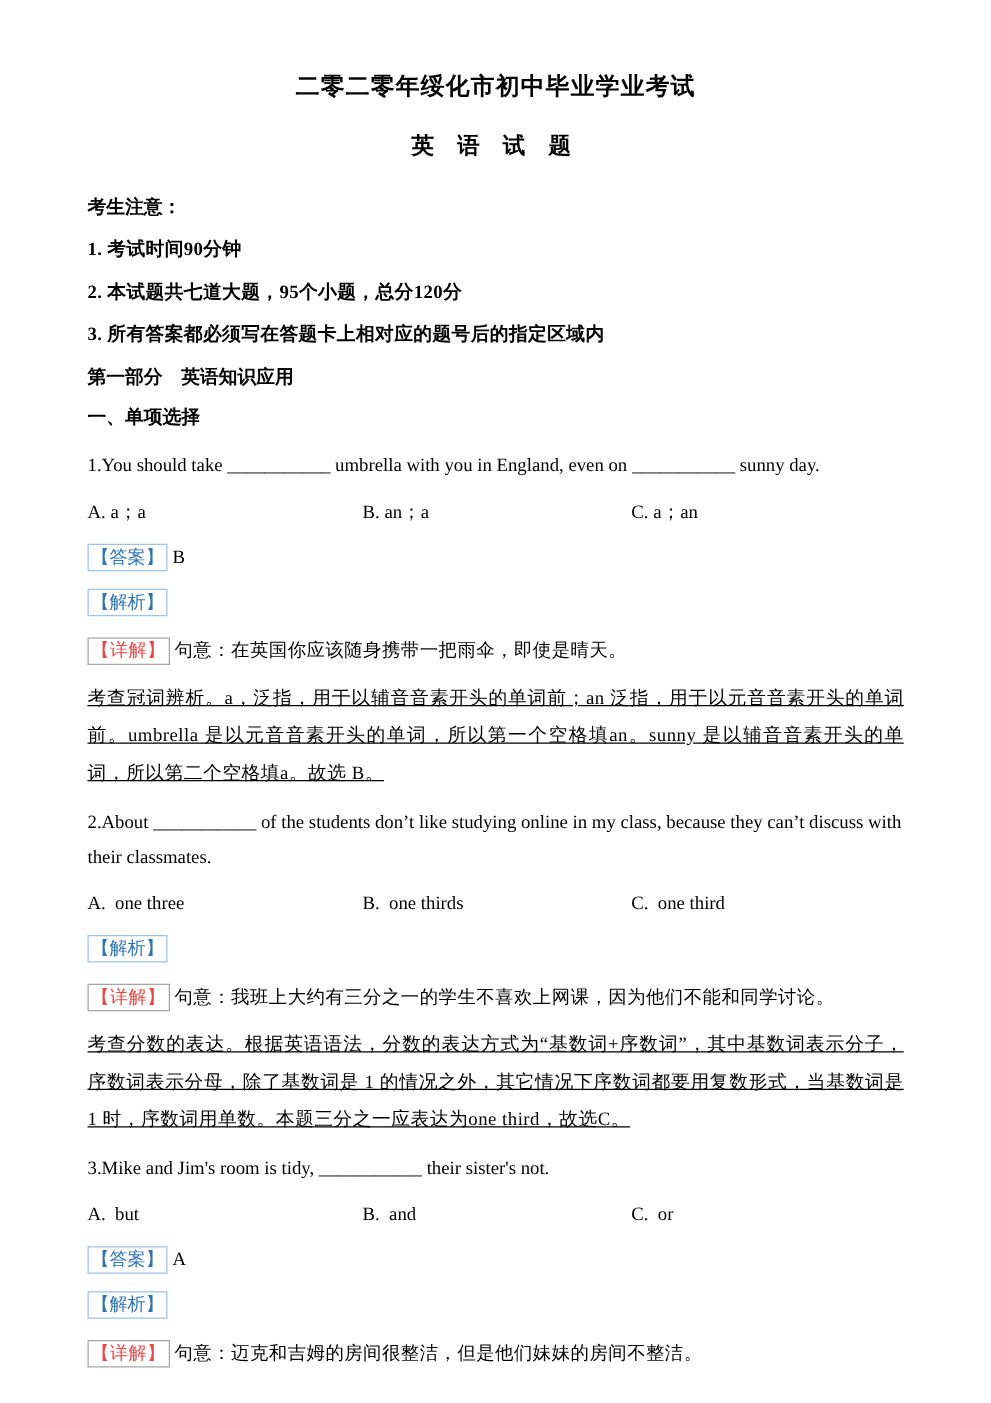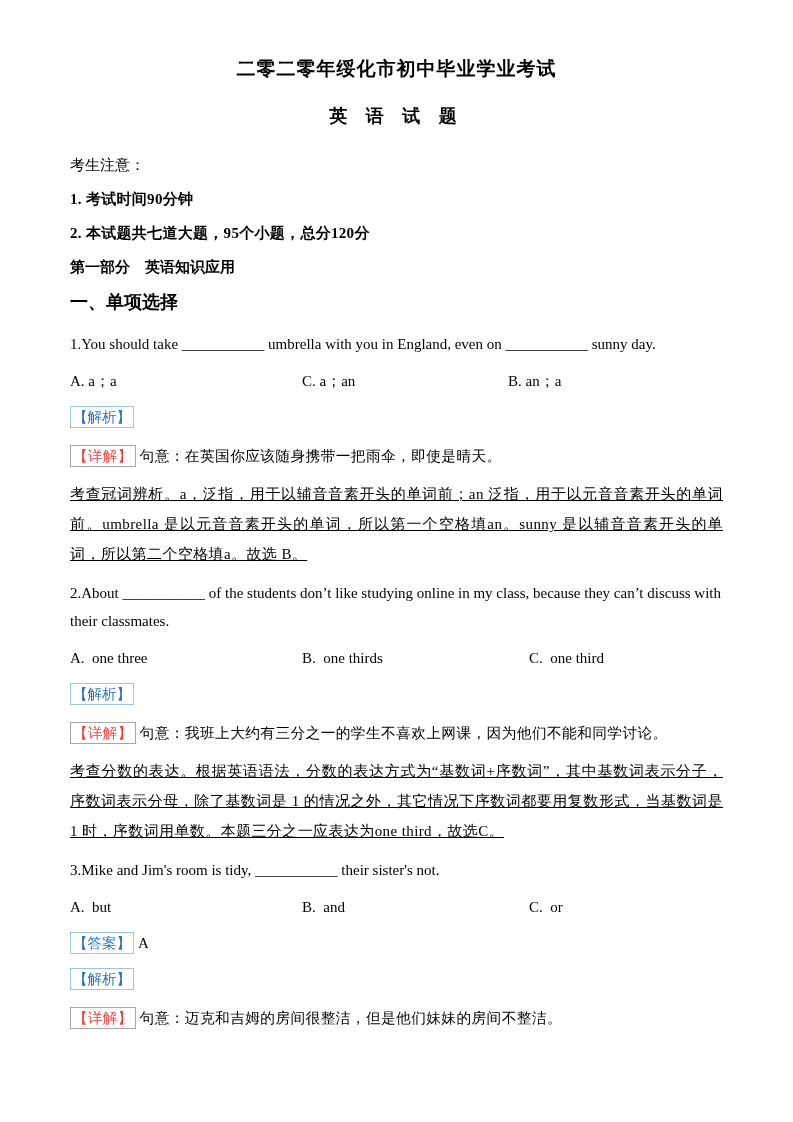--- a/index.html
+++ b/index.html
@@ -30,54 +30,53 @@
   .doc-subtitle {
     margin: 0 0 28px 0;
     text-align: center;
     font-size: 18px;
     font-weight: bold;
     letter-spacing: 7px;
   }
   .notice-heading {
     margin: 0 0 15px 0;
     font-size: 15px;
-    font-weight: normal;
+    font-weight: bold;
   }
   .notice {
     margin: 0 0 15px 0;
     font-size: 15px;
     font-weight: bold;
     letter-spacing: 0.3px;
   }
   .part-heading {
     margin: 0 0 13px 0;
     text-align: left;
     font-size: 15px;
     font-weight: bold;
   }
   .section-heading {
     margin: 12px 0 16px 0;
-    font-size: 18px;
+    font-size: 15px;
     font-weight: bold;
     font-family: Liberation Mono, monospace;
   }
   .question {
     margin: 0 0 4px 0;
   }
   .stem {
     margin: 0 0 11px 0;
     font-size: 15px;
     line-height: 28px;
   }
   .options {
     display: flex;
     margin: 0 0 12px 0;
     font-size: 15px;
     line-height: 24px;
-    gap: 12px;
   }
   .opt {
     white-space: pre-wrap;
   }
   .opt-a { width: 220px; }
   .opt-b { width: 215px; }
   .opt-c { flex: 1; }
   .meta-line {
     margin: 0 0 12px 0;
     font-size: 15px;
@@ -119,31 +118,33 @@
 <body>
 
 <div class="page">
 
   <h1 class="doc-title">二零二零年绥化市初中毕业学业考试</h1>
   <h2 class="doc-subtitle">英 语 试 题</h2>
 
   <p class="notice-heading">考生注意：</p>
   <p class="notice">1. 考试时间90分钟</p>
   <p class="notice">2. 本试题共七道大题，95个小题，总分120分</p>
+  <p class="notice">3. 所有答案都必须写在答题卡上相对应的题号后的指定区域内</p>
 
   <p class="part-heading">第一部分　英语知识应用</p>
   <p class="section-heading">一、单项选择</p>
 
   <section class="question">
     <p class="stem">1.You should take ___________ umbrella with you in England, even on ___________ sunny day.</p>
     <div class="options">
       <span class="opt opt-a">A. a；a</span>
+      <span class="opt opt-b">B. an；a</span>
       <span class="opt opt-c">C. a；an</span>
-      <span class="opt opt-b">B. an；a</span>
     </div>
+    <p class="meta-line"><span class="tag tag-blue">【答案】</span><span>B</span></p>
     <p class="meta-line"><span class="tag tag-blue">【解析】</span></p>
     <p class="detail"><span class="tag tag-black">【详解】</span><span>句意：在英国你应该随身携带一把雨伞，即使是晴天。</span></p>
     <p class="detail-body">考查冠词辨析。a，泛指，用于以辅音音素开头的单词前；an 泛指，用于以元音音素开头的单词前。umbrella 是以元音音素开头的单词，所以第一个空格填an。sunny 是以辅音音素开头的单词，所以第二个空格填a。故选 B。</p>
   </section>
 
   <section class="question">
     <p class="stem">2.About ___________ of the students don’t like studying online in my class, because they can’t discuss with their classmates.</p>
     <div class="options">
       <span class="opt opt-a">A.  one three</span>
       <span class="opt opt-b">B.  one thirds</span>

